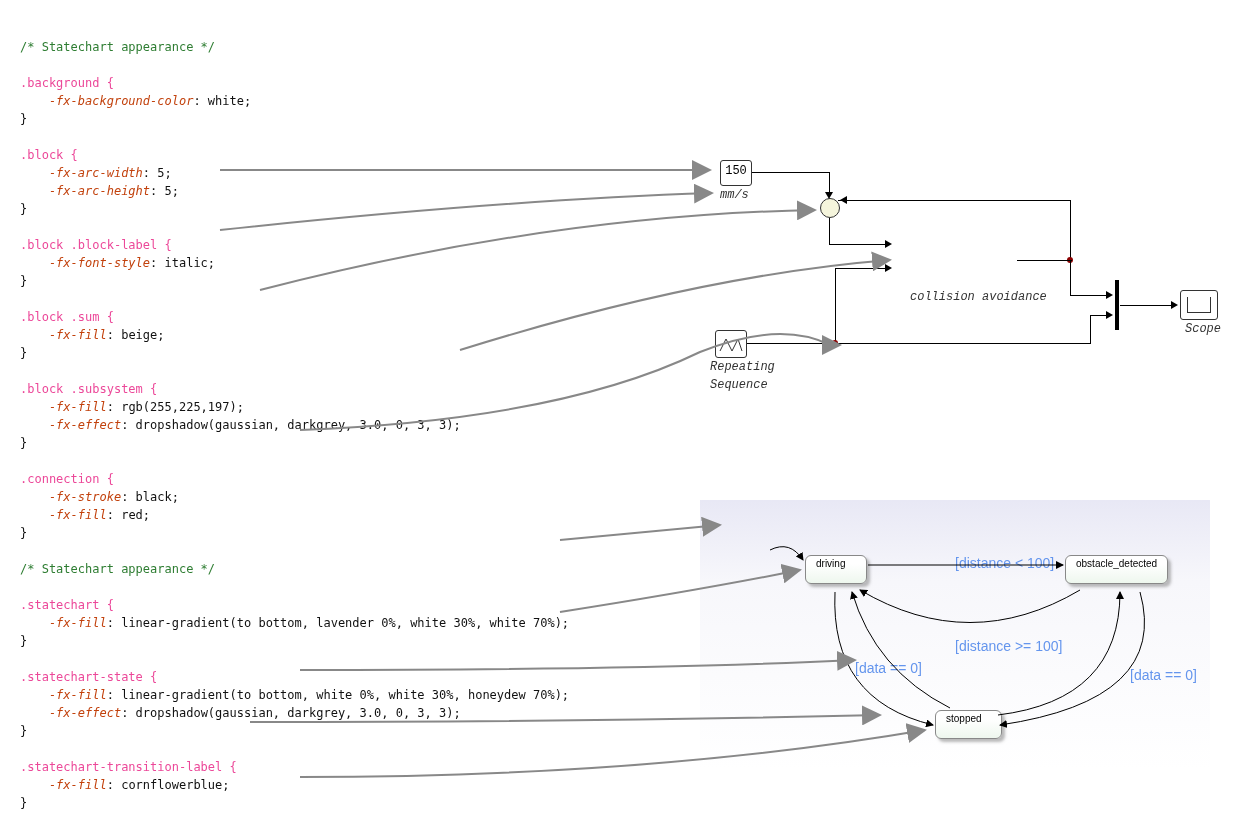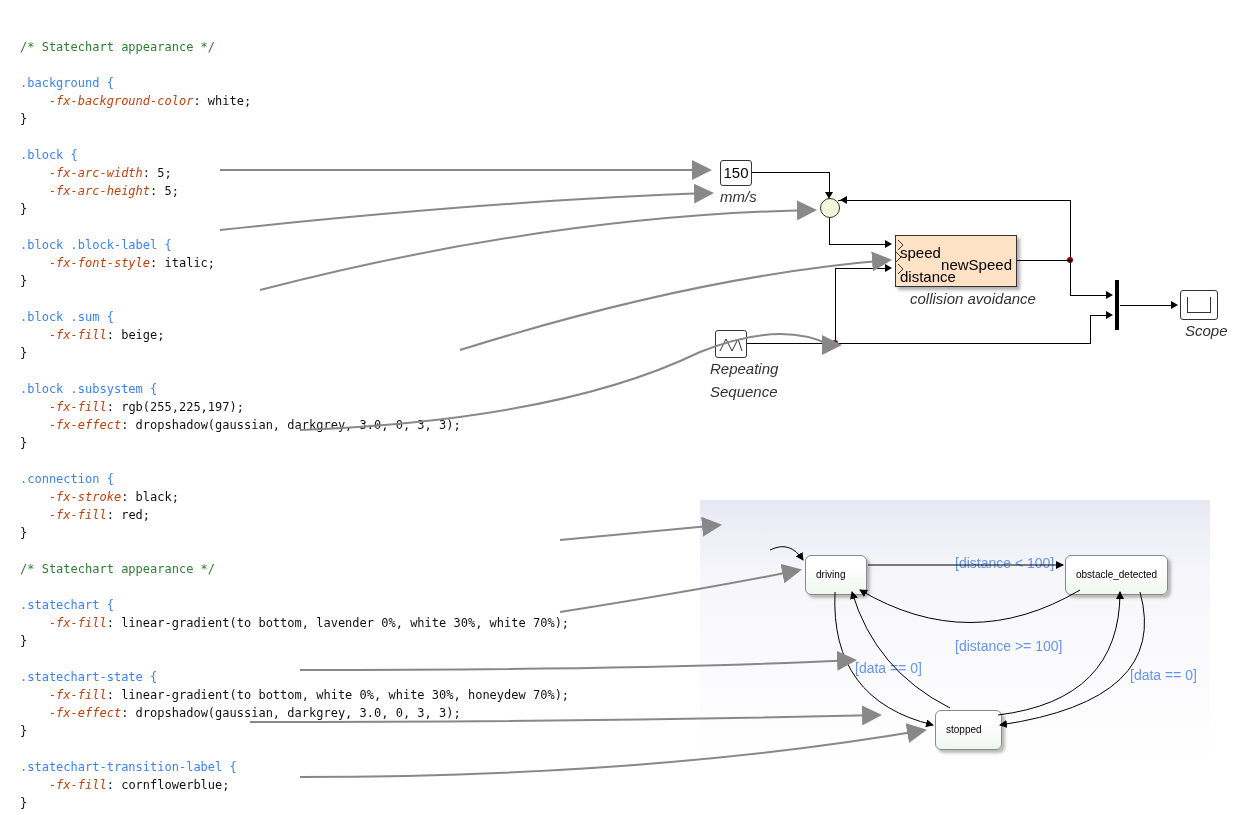--- a/index.html
+++ b/index.html
@@ -1,42 +1,42 @@
 <!DOCTYPE html>
 <html><head>
 <meta charset="utf-8">
 <style>
   html,body{margin:0;padding:0;background:white;font-family:Menlo,Consolas,monospace;font-size:12px;line-height:1.5;}
   .page{position:relative;width:1254px;height:815px;}
   .code{position:absolute;left:20px;top:20px;white-space:pre;}
   .comment{color:#2e7d32;}
-  .selector{color:#3b82f6;}
+  .selector{color:#ec4899;}
   .prop{color:#c2410c;font-style:italic;}
   .value{color:#111;}
   .brace{color:#111;}
   
   .diagram{position:absolute;}
-  .bs{left:700px;top:150px;font-family:Liberation Sans, sans-serif;font-size:15px;}
+  .bs{left:700px;top:150px;font-family:Liberation Mono, monospace;font-size:12px;}
   .bs-block{position:absolute;background:white;border:1px solid #333;border-radius:3px;text-align:center;line-height:1.1;}
   .bs-sub{position:absolute;background:rgb(255,225,197);border:1px solid #333;box-shadow:3px 3px 3px rgba(120,120,120,.6);font-style:italic;}
   .bs-label{position:absolute;font-style:italic;color:#333;}
   .bs-sum{position:absolute;width:18px;height:18px;border:1px solid #333;border-radius:50%;background:beige;}
   .bs-mux{position:absolute;width:4px;height:50px;background:#000;}
   .scope{position:absolute;width:36px;height:28px;border:1px solid #333;border-radius:3px;background:white;}
   .scope::before{content:"";position:absolute;left:6px;right:6px;top:6px;bottom:6px;border:1px solid #333;border-top:none;}
   .conn{position:absolute;background:black;}
   .conn-h{height:1px;}
   .conn-v{width:1px;}
   .dot{position:absolute;width:6px;height:6px;border-radius:50%;background:#8b0000;}
   .arr-r{position:absolute;width:0;height:0;border-top:4px solid transparent;border-bottom:4px solid transparent;border-left:7px solid #000;}
   .arr-d{position:absolute;width:0;height:0;border-left:4px solid transparent;border-right:4px solid transparent;border-top:7px solid #000;}
   
   .sc{left:700px;top:500px;width:510px;height:270px;font-family:"Helvetica Neue",Arial,sans-serif;font-size:10px;}
   .sc-canvas{position:absolute;left:0;top:0;right:0;bottom:0;background:linear-gradient(to bottom, #e8e8f5 0%, #f7f7fb 30%, #fff 100%);}
-  .sc-state{position:absolute;border:1px solid #888;border-radius:6px;background:linear-gradient(to bottom,#fff 0%,#fff 30%,#eef7ee 100%);box-shadow:3px 3px 3px rgba(120,120,120,.5);padding:11px 10px 12px 10px;}
+  .sc-state{position:absolute;border:1px solid #888;border-radius:6px;background:linear-gradient(to bottom,#fff 0%,#fff 30%,#eef7ee 100%);box-shadow:3px 3px 3px rgba(120,120,120,.5);padding:0 10px 12px 10px;}
   .sc-tlabel{position:absolute;color:#6495ed;font-size:14px;}
   svg{position:absolute;left:0;top:0;overflow:visible;}
   
   .link-svg{position:absolute;left:0;top:0;width:1254px;height:815px;pointer-events:none;}
   .link-path{stroke:#888;stroke-width:2;fill:none;}
   .link-head{fill:#888;}
 </style>
 </head>
 <body>
 
@@ -103,34 +103,20 @@
 
   <div class="bs-sum" style="left:120px;top:48px;"></div>
 
   <div class="bs-block" style="left:15px;top:180px;width:30px;height:26px;">
     <svg width="30" height="26">
           <polyline points="4,20 10,8 16,20 22,8 26,20" stroke="#333" fill="none" stroke-width="1"></polyline>
         </svg>
   </div>
   <div class="bs-label" style="left:10px;top:208px;"><span>Repeating</span><br><span>Sequence</span></div>
 
-  <div class="bs-sub" style="left:195px;top:85px;width:120px;height:50px;">
-    <div style="position:absolute;left:4px;top:6px;font-style:normal;">speed</div>
-    <div style="position:absolute;left:4px;top:30px;font-style:normal;">distance</div>
-    <div style="position:absolute;right:4px;top:18px;font-style:normal;">newSpeed</div>
-    <svg style="position:absolute;left:2px;top:4px;" width="6" height="10">
-          <polyline points="0,0 5,5 0,10" stroke="#333" fill="none"></polyline>
-        </svg>
-    <svg style="position:absolute;left:2px;top:28px;" width="6" height="10">
-          <polyline points="0,0 5,5 0,10" stroke="#333" fill="none"></polyline>
-        </svg>
-    <svg style="position:absolute;right:2px;top:16px;" width="6" height="10">
-          <polyline points="0,0 5,5 0,10" stroke="#333" fill="none"></polyline>
-        </svg>
-  </div>
   <div class="bs-label" style="left:210px;top:138px;">collision avoidance</div>
 
   <div class="bs-mux" style="left:415px;top:130px;"></div>
 
   <div class="scope" style="left:480px;top:140px;"></div>
   <div class="bs-label" style="left:485px;top:170px;">Scope</div>
 
   <div class="conn conn-h" style="left:52px;top:22px;width:78px;"></div>
   <div class="conn conn-v" style="left:129px;top:22px;height:24px;"></div>
   <div class="arr-d" style="left:125px;top:42px;"></div>

